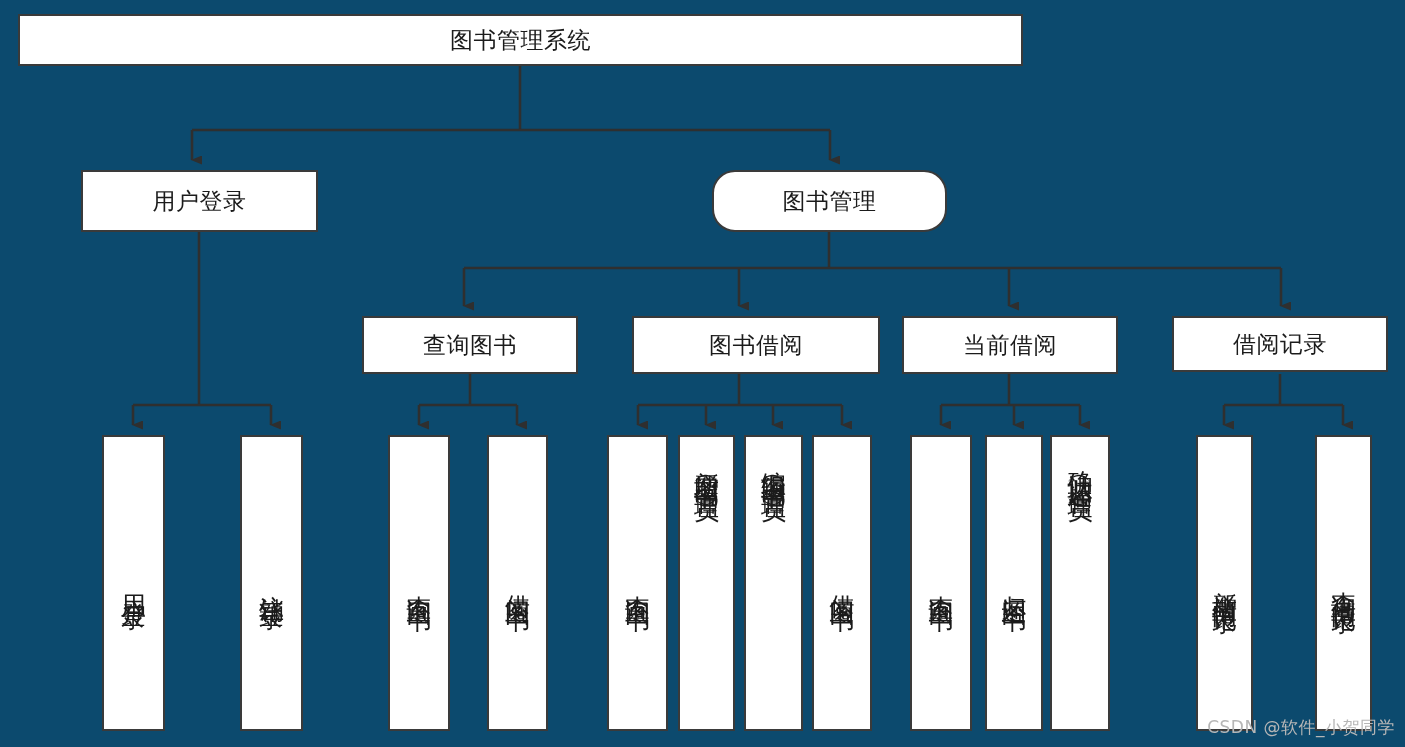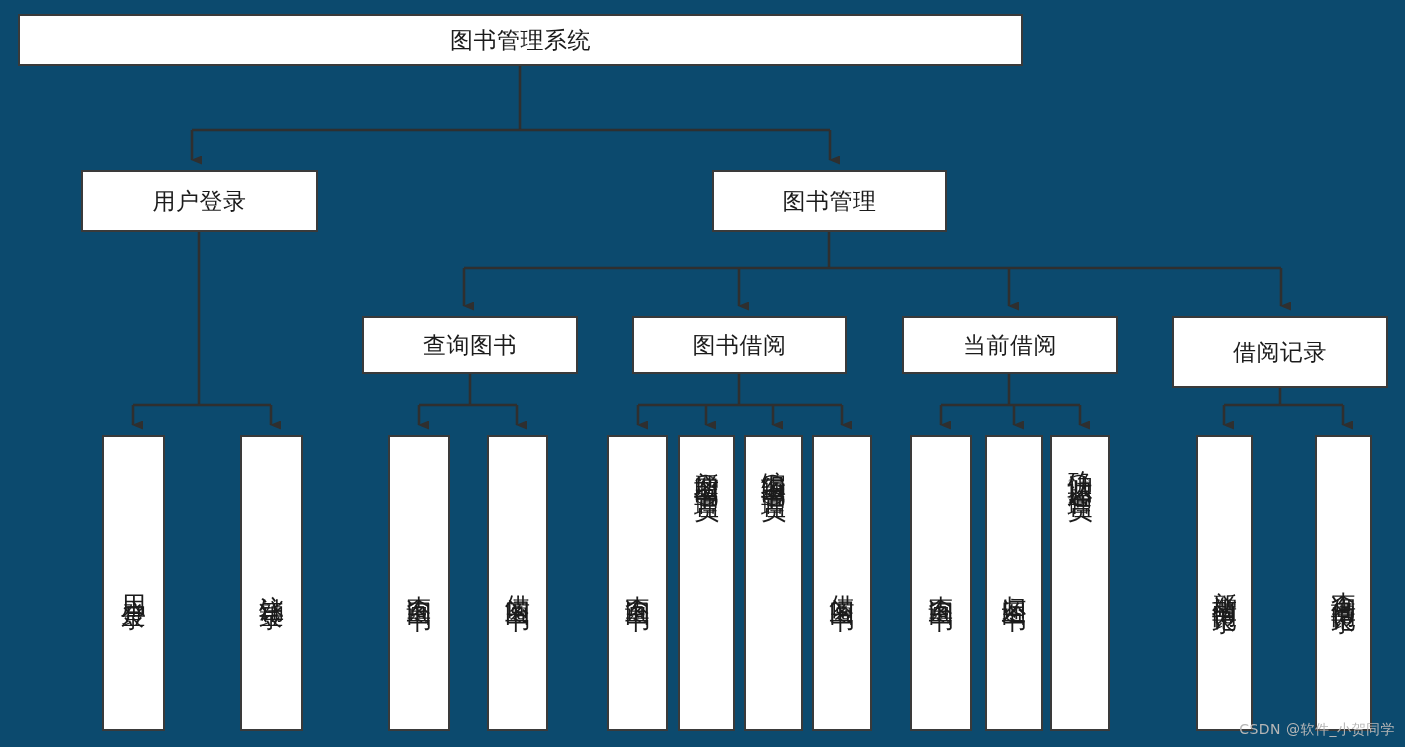--- a/index.html
+++ b/index.html
@@ -64,21 +64,21 @@
   }
   
   .node.vert.centered {
     align-items: center;
     padding-top: 0;
   }
   #watermark {
     position: absolute;
     right: 10px;
     bottom: 8px;
-    font-size: 14px;
+    font-size: 17px;
     color: #b6b6b6;
     letter-spacing: 0.5px;
     z-index: 5;
     white-space: nowrap;
     font-family: "DejaVu Sans", "Liberation Sans", sans-serif;
   }
 </style>
 </head>
 <body>
 
@@ -136,34 +136,34 @@
     </g>
   </svg>
 
   <div class="node horiz root" style="left:18px; top:14px; width:1005px; height:52px;">
     <span class="node-label">图书管理系统</span>
   </div>
 
   <div class="node horiz" style="left:81px; top:170px; width:237px; height:62px;">
     <span class="node-label">用户登录</span>
   </div>
-  <div class="node horiz" style="left:712px; top:170px; width:235px; height:62px;">
+  <div class="node horiz" style="left:712px; top:170px; width:235px; height:62px;border-radius:23px;">
     <span class="node-label">图书管理</span>
   </div>
 
   <div class="node horiz" style="left:362px; top:316px; width:216px; height:58px;">
     <span class="node-label">查询图书</span>
   </div>
-  <div class="node horiz" style="left:632px; top:316px; width:215px; height:58px;">
+  <div class="node horiz" style="left:632px; top:316px; width:248px; height:58px;">
     <span class="node-label">图书借阅</span>
   </div>
   <div class="node horiz" style="left:902px; top:316px; width:216px; height:58px;">
     <span class="node-label">当前借阅</span>
   </div>
-  <div class="node horiz" style="left:1172px; top:316px; width:216px; height:72px;">
+  <div class="node horiz" style="left:1172px; top:316px; width:216px; height:56px;">
     <span class="node-label">借阅记录</span>
   </div>
 
   <div class="node vert centered" style="left:102px; top:435px; width:63px; height:296px;">
     <span class="node-label">用户登录</span>
   </div>
   <div class="node vert centered" style="left:240px; top:435px; width:63px; height:296px;">
     <span class="node-label">注销登录</span>
   </div>
 

